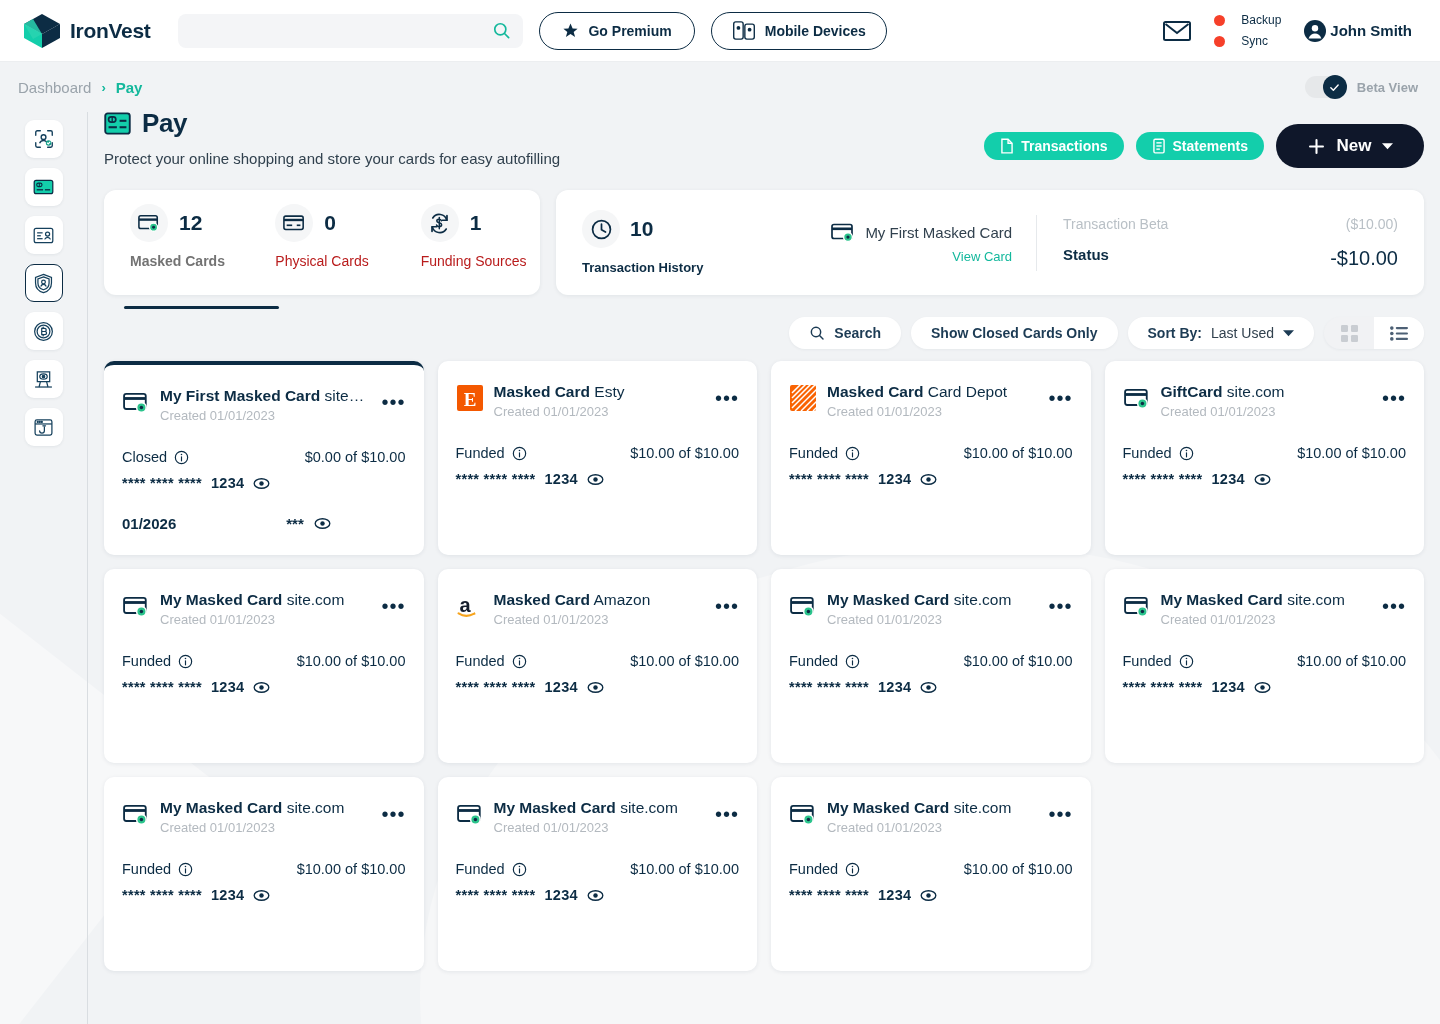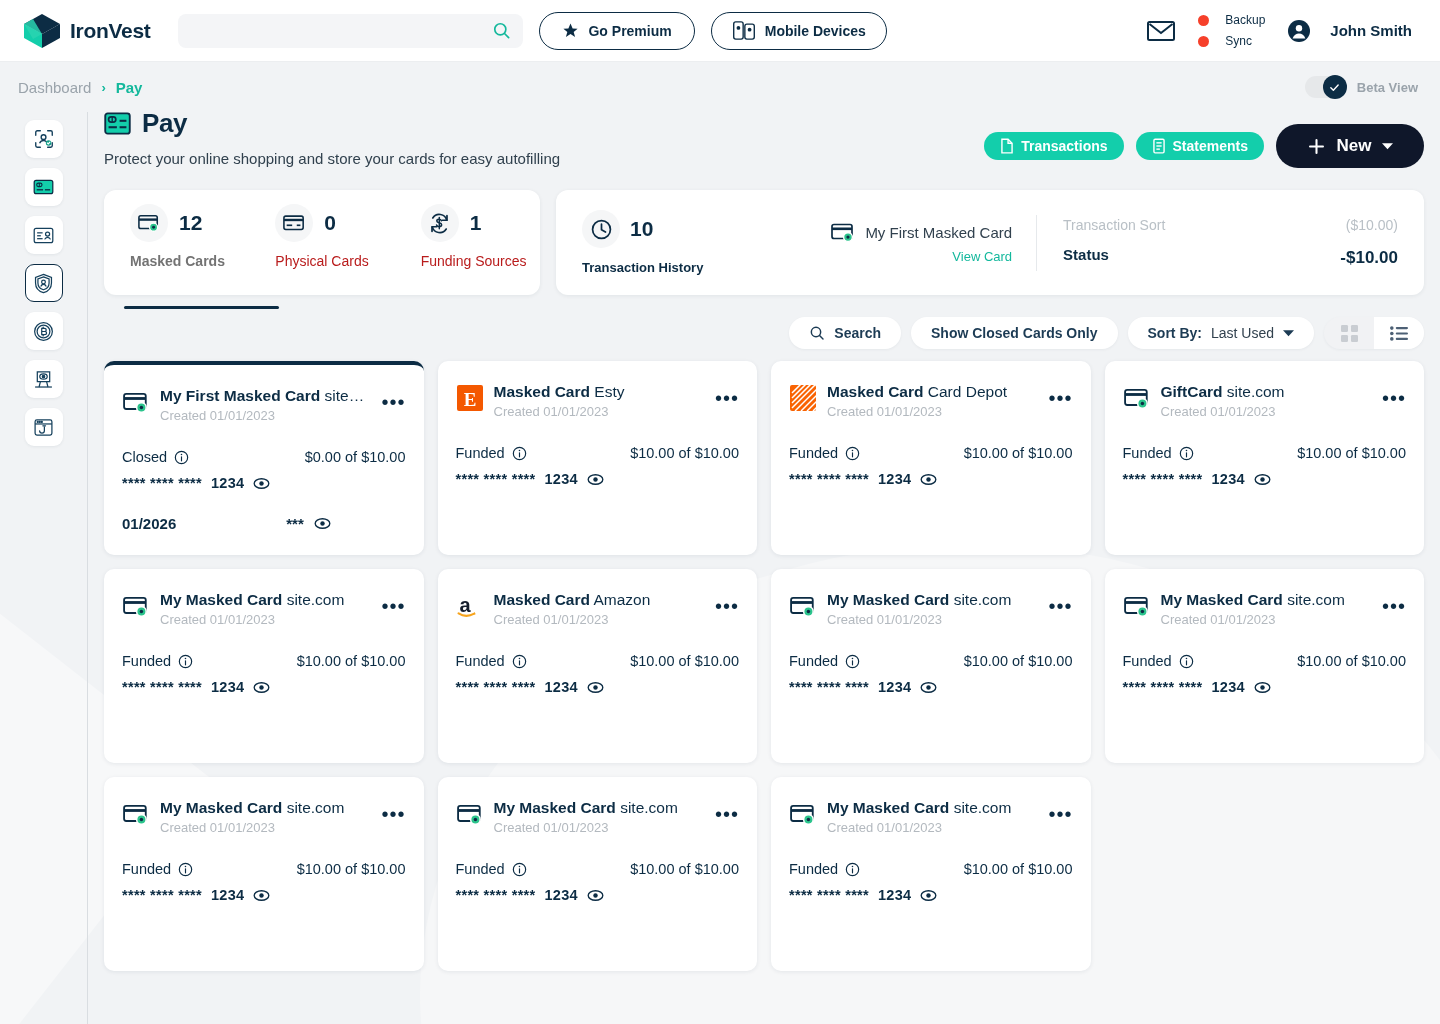--- a/index.html
+++ b/index.html
@@ -50,21 +50,21 @@
     background:#fff; display:flex; align-items:center; gap:9px; padding:0 20px;
     font-size:14px; font-weight:600; color:#0c2c44; cursor:pointer;
   }
   .pill-btn.prem { padding:0 22px; }
 
   .hdr-right { margin-left:auto; display:flex; align-items:center; gap:22px; padding-right:10px;}
   .mail-ico { color:#0c2c44; display:flex; cursor:pointer;}
   .status-col { display:flex; flex-direction:column; gap:7px; }
   .status-row { display:flex; align-items:center; gap:16px; font-size:12px; color:#0c2c44; font-weight:500;}
   .dot { width:11px; height:11px; border-radius:50%; background:#f6402a; display:inline-block;}
-  .user-chip { display:flex; align-items:center; gap:19px; cursor:pointer;}
+  .user-chip { display:flex; align-items:center; gap:3px; cursor:pointer;}
   .user-name { font-size:15px; font-weight:600; color:#0c2c44; }
 
   
   .crumb-row {
     position:relative; z-index:4; height:50px; display:flex; align-items:center;
     padding:0 18px 0 18px;
   }
   .crumb { font-size:15px; color:#9aa3ab; cursor:pointer;}
   .crumb.active { color:#13b89c; font-weight:600; cursor:default;}
   .crumb-sep { color:#13b89c; font-weight:700; margin:0 10px; font-size:13px; }
@@ -140,21 +140,21 @@
   .txn-mid { margin-left:128px; display:flex; flex-direction:column; align-items:flex-end; }
   .txn-card-row { display:flex; align-items:center; gap:10px; }
   .txn-card-name { font-size:15px; color:#31414e; }
   .view-card { font-size:13px; color:#13b89c; margin-top:6px; cursor:pointer; }
   .vdivider { width:1px; height:56px; background:#e6e9ec; margin-left:24px; }
   .txn-right { flex:1; padding-left:26px; display:flex; flex-direction:column; gap:8px;}
   .txn-line { display:flex; align-items:center; }
   .txn-line .l { font-size:14px; color:#b9c0c6; }
   .txn-line .r { margin-left:auto; font-size:14px; color:#b9c0c6; }
   .txn-line.bold .l { font-size:15px; color:#0c2c44; font-weight:700; }
-  .txn-line.bold .r { font-size:17px; color:#0c2c44; font-weight:700;margin-top:7px; }
+  .txn-line.bold .r { font-size:20px; color:#0c2c44; font-weight:400;margin-top:7px; }
 
   
   .filter-row { display:flex; align-items:center; justify-content:flex-end; gap:10px; margin-top:22px; }
   .f-pill {
     height:32px; border-radius:16px; background:#fff; display:flex; align-items:center;
     gap:9px; padding:0 20px; font-size:14px; font-weight:700; color:#1c3b54; cursor:pointer;
     box-shadow:0 1px 3px rgba(16,40,60,.05);
   }
   .f-pill .light { font-weight:400; color:#31414e; }
   .seg {
@@ -473,21 +473,21 @@
           </svg>
           <span class="txn-card-name">My First Masked Card</span>
         </div>
         <span class="view-card">View Card</span>
       </div>
 
       <div class="vdivider"></div>
 
       <div class="txn-right">
         <div class="txn-line">
-          <span class="l">Transaction Sort</span>
+          <span class="l">Transaction Beta</span>
           <span class="r">($10.00)</span>
         </div>
         <div class="txn-line bold">
           <span class="l">Status</span>
           <span class="r">-$10.00</span>
         </div>
       </div>
     </div>
   </div>
 

